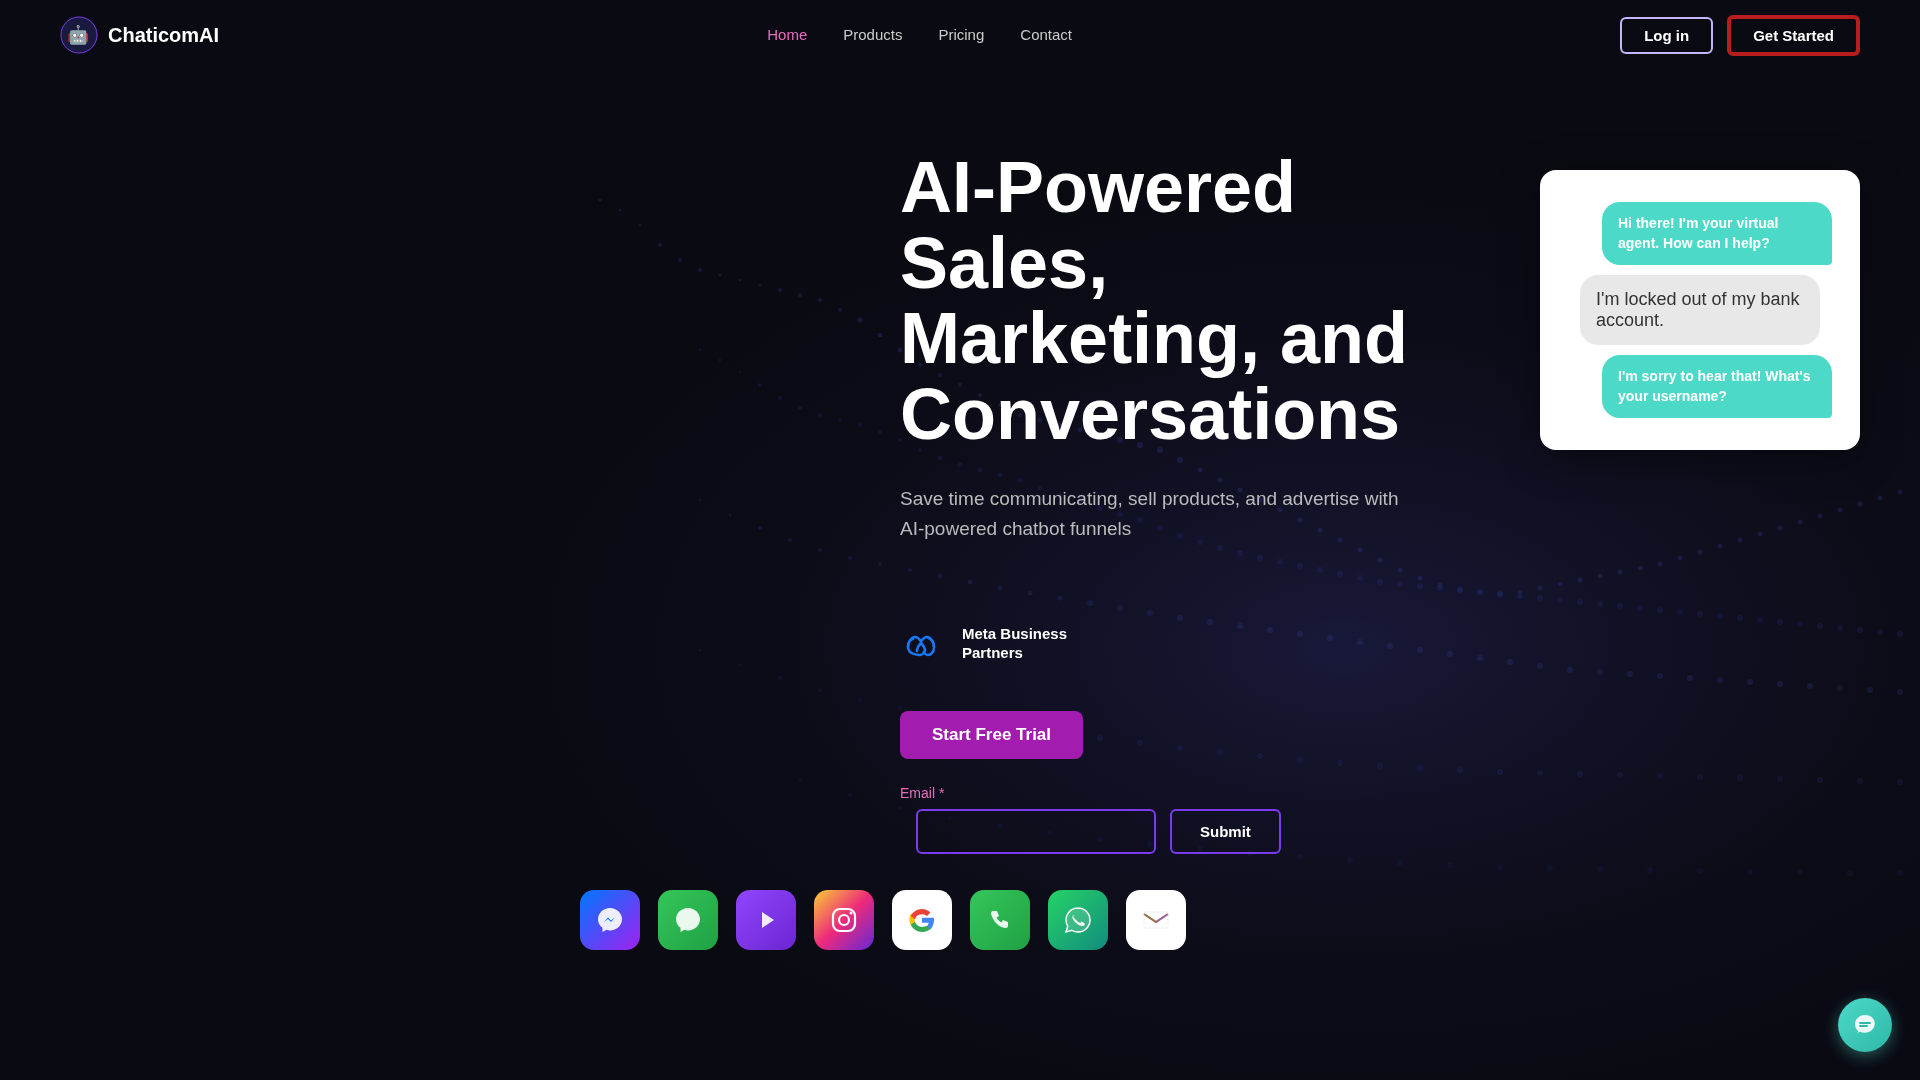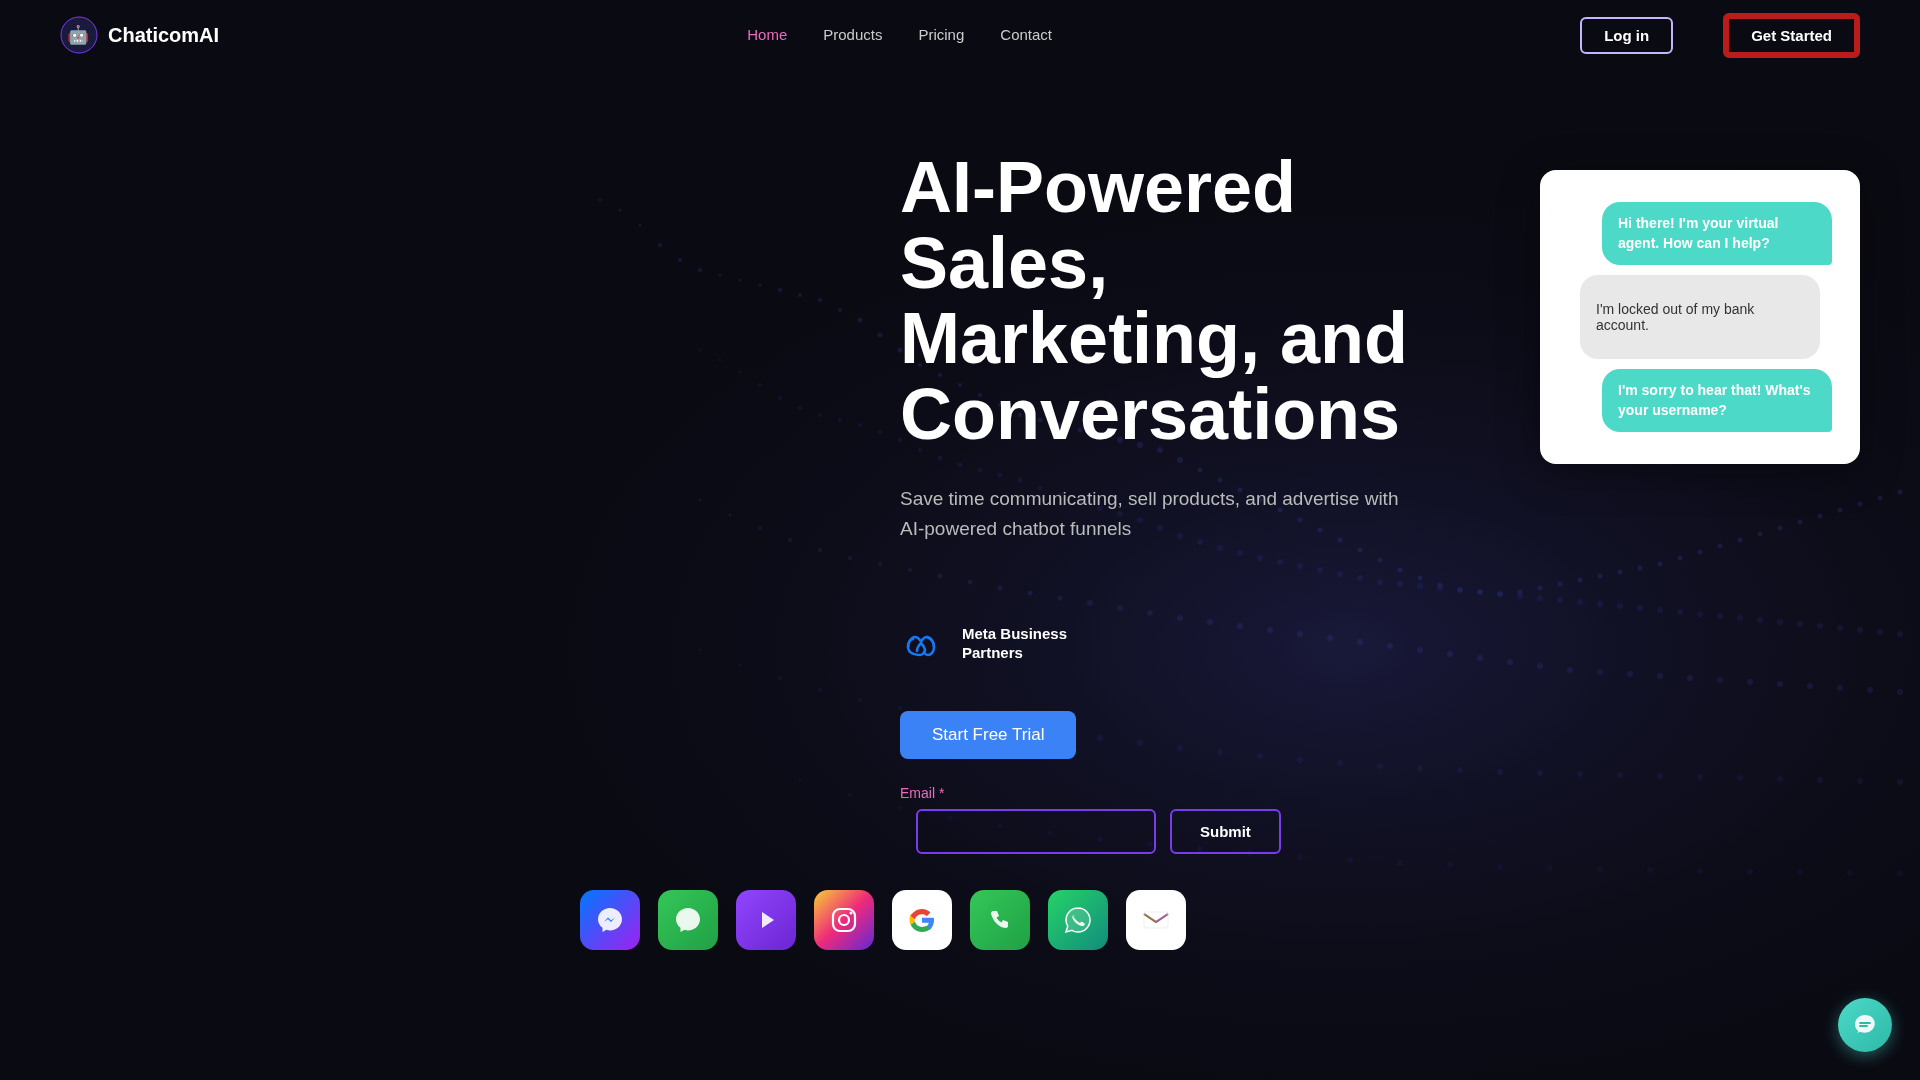--- a/index.html
+++ b/index.html
@@ -77,28 +77,27 @@
       border: 2px solid #c4b5fd;
       color: #fff;
       padding: 8px 22px;
       border-radius: 6px;
       font-size: 15px;
       cursor: pointer;
       font-weight: 600;
     }
     .btn-get-started {
       background: transparent;
-      border: 6px solid #b91c1c;
+      border: 4px solid #b91c1c;
       color: #fff;
       padding: 8px 22px;
       border-radius: 6px;
       font-size: 15px;
       cursor: pointer;
       font-weight: 600;
-      margin-left: 36px;
     }
 
     
     .hero {
       position: relative;
       z-index: 10;
       display: flex;
       align-items: flex-start;
       padding: 80px 60px 0 60px;
       gap: 60px;
@@ -131,27 +130,27 @@
       width: 48px;
       height: 48px;
     }
     .meta-text {
       font-size: 15px;
       font-weight: 700;
       color: #fff;
       line-height: 1.3;
     }
     .btn-trial {
-      background: #3b82f6;
+      background: #a21caf;
       border: none;
       color: #fff;
       padding: 14px 32px;
       border-radius: 8px;
       font-size: 17px;
-      font-weight: 400;
+      font-weight: 700;
       cursor: pointer;
       margin-bottom: 26px;
       display: block;
     }
     .email-label {
       font-size: 14px;
       color: #ccc;
       margin-bottom: 8px;
     }
     .email-label span { color: #e86cbe; }
@@ -205,22 +204,22 @@
       font-size: 14px;
       font-weight: 600;
       max-width: 230px;
       line-height: 1.4;
     }
     .chat-bubble-user {
       align-self: center;
       background: #e8e8e8;
       color: #333;
       border-radius: 18px;
-      padding: 26px 16px;
-      font-size: 14px;
+      padding: 14px 16px;
+      font-size: 18px;
       max-width: 240px;
     }
 
     
     .app-icons-row {
       position: absolute;
       z-index: 10;
       bottom: 130px;
       left: 580px;
       display: flex;

